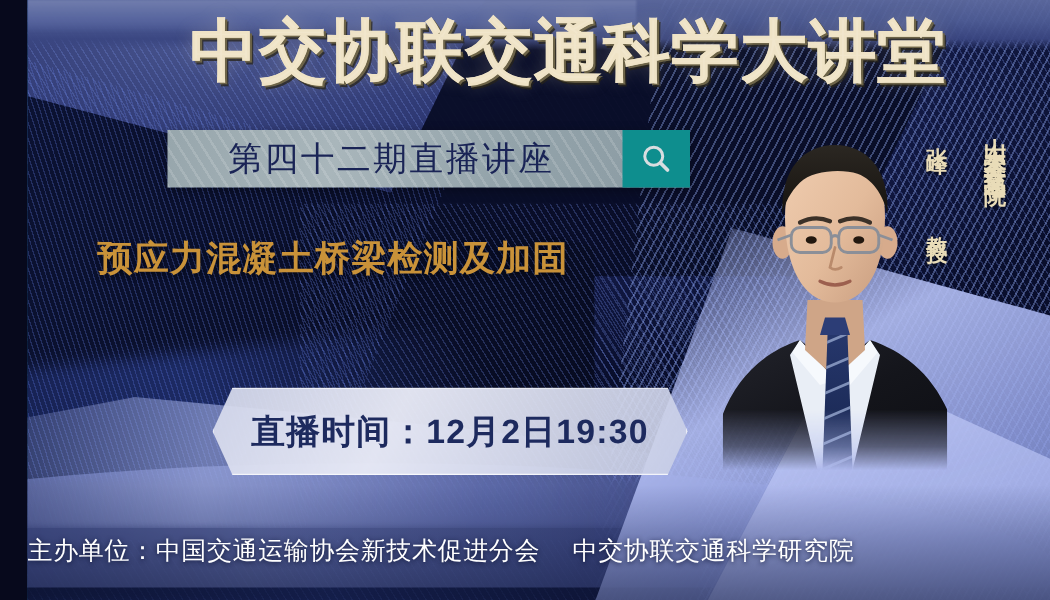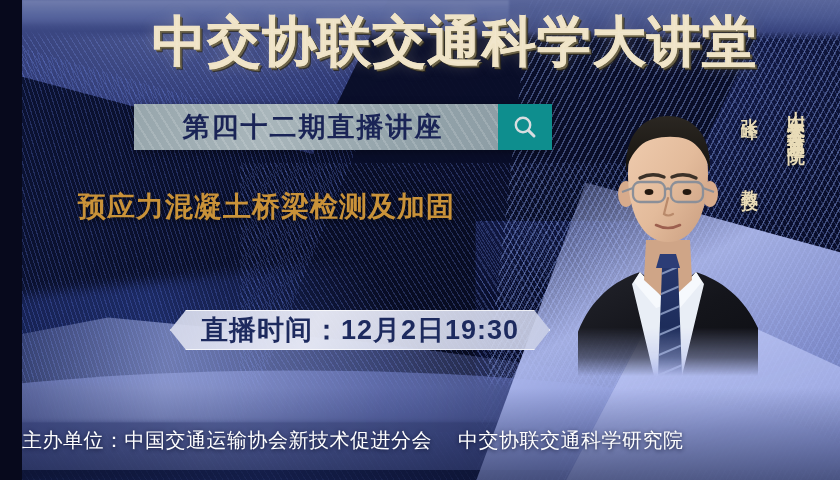--- a/index.html
+++ b/index.html
@@ -148,42 +148,42 @@
     position:absolute;left:112px;top:104px;
     height:46px;width:418px;
     display:flex;align-items:stretch;
     background:
       repeating-linear-gradient(58deg,rgba(255,255,255,.14) 0 2px,rgba(255,255,255,0) 2px 8px),
       linear-gradient(100deg,#97a6ac 0%,#a9b6bb 32%,#93a3aa 64%,#8b9ba3 100%);
     box-shadow:0 2px 8px rgba(0,0,0,.35);
   }
   .subtitle-text{
     flex:1;display:flex;align-items:center;justify-content:center;
-    font-size:27px;font-weight:bold;color:#1a2456;letter-spacing:2px;
+    font-size:27px;font-weight:normal;color:#1a2456;letter-spacing:2px;
     padding-right:6px;
     text-align:right;
   }
   .search-box{
     width:54px;display:flex;align-items:center;justify-content:center;
     background:#0e8e8e;
   }
   .search-box svg{display:block;}
 
   
   .topic-title{
     position:absolute;left:56px;top:188px;
     font-size:28px;font-weight:bold;
     color:#c99239;letter-spacing:1px;white-space:nowrap;
     text-shadow:0 2px 5px rgba(0,0,0,.6);
   }
 
   
   .time-badge{
     position:absolute;left:148px;top:310px;
-    padding:1px 30px;
+    padding:16px 30px;
     font-size:27px;font-weight:bold;color:#1d2a5e;letter-spacing:1px;
     white-space:nowrap;
     background:linear-gradient(120deg,rgba(214,218,236,.92) 0%,rgba(232,234,246,.96) 38%,rgba(200,206,230,.9) 100%);
     border:1px solid rgba(255,255,255,.75);
     clip-path:polygon(16px 0,calc(100% - 16px) 0,100% 50%,calc(100% - 16px) 100%,16px 100%,0 50%);
     box-shadow:0 3px 14px rgba(0,0,0,.4);
   }
 
   
   .photo-wrap{

